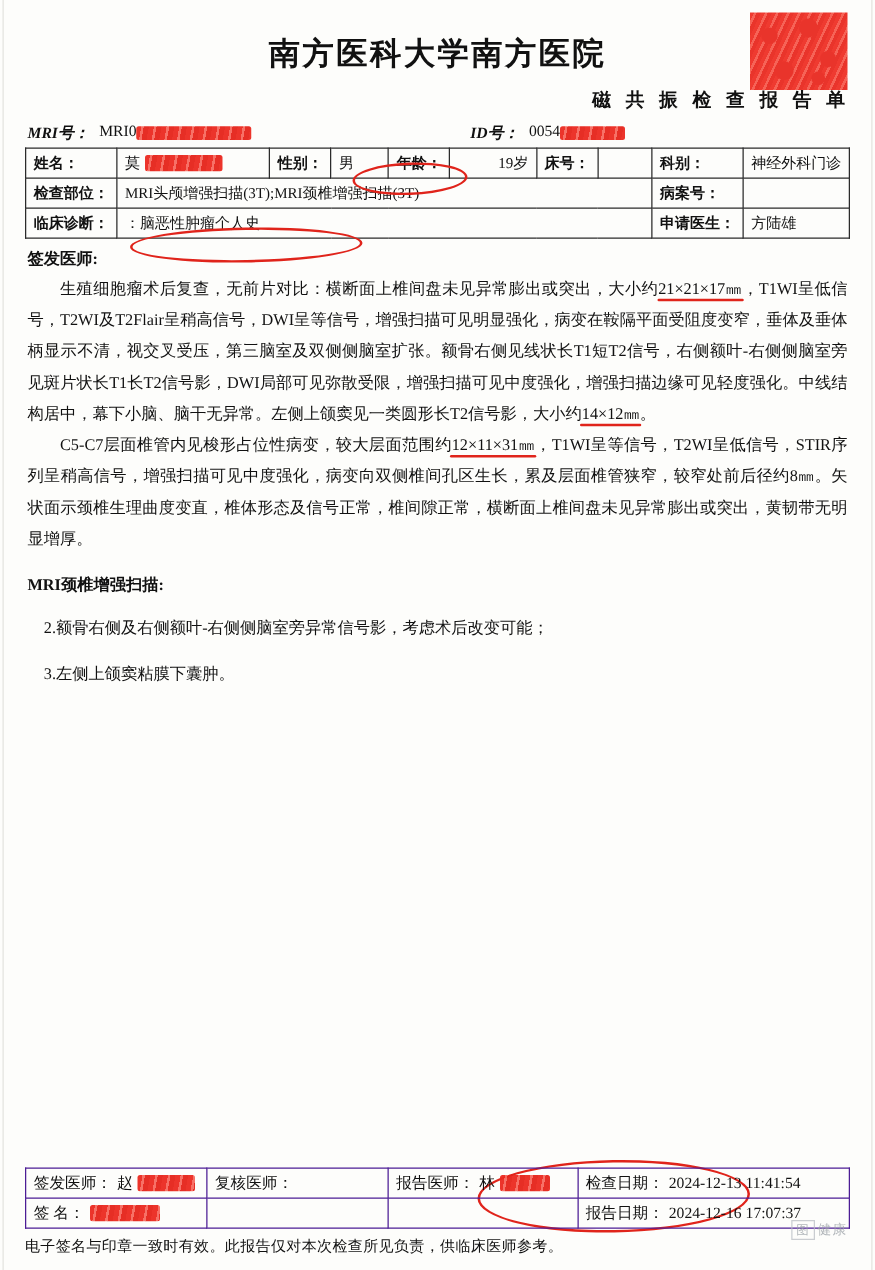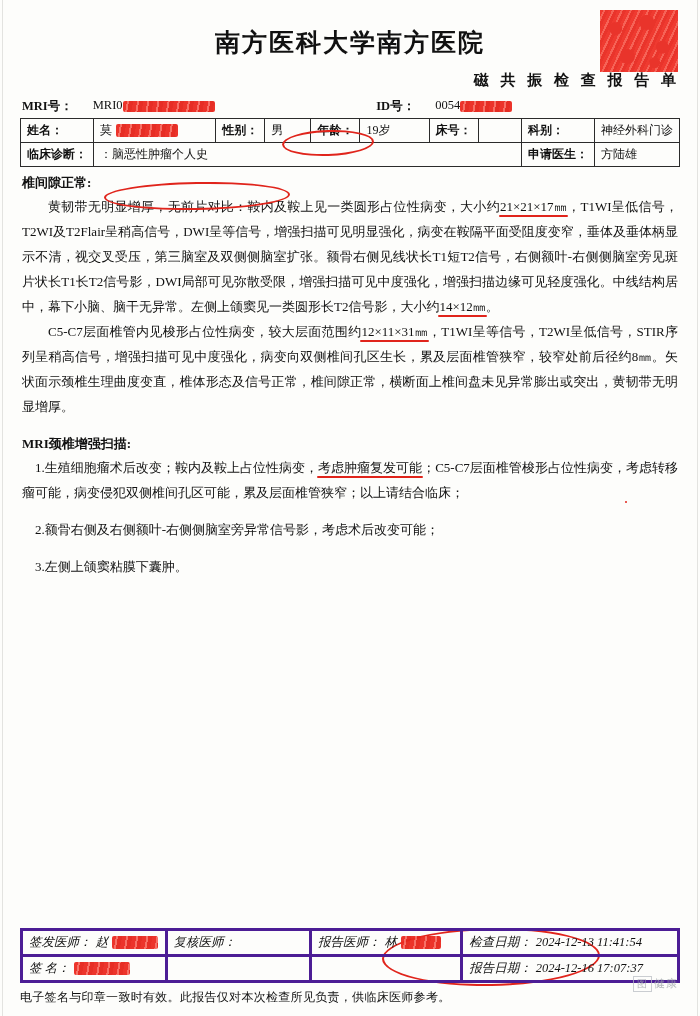--- a/index.html
+++ b/index.html
@@ -52,22 +52,22 @@
     opacity: .92;
     filter: blur(.3px);
   }
   
   .idrow {
     display: flex;
     align-items: flex-end;
     font-size: 12.5px;
     padding: 0 2px 3px 2px;
   }
-  .idrow .lbl { font-weight: bold; }
-  .idrow .val { margin-left: 20px; position: relative; }
+  .idrow .lbl { font-weight: bold; font-style: italic; }
+  .idrow .val { margin-left: 8px; position: relative; }
   .idrow .left { width: 54%; display: flex; }
   .idrow .right { flex: 1; display: flex; text-align: center; }
 
   .redact {
     display: inline-block;
     vertical-align: middle;
     height: 11px;
     background:
       repeating-linear-gradient(100deg, #ec2a20 0 4px, #f76a60 4px 6px, #e5231a 6px 10px);
     border-radius: 2px;
@@ -140,25 +140,24 @@
     position: absolute;
     left: 20px; right: 20px;
     bottom: 10px;
   }
   table.sign {
     width: 100%;
     border-collapse: collapse;
     font-size: 12.5px;
   }
   table.sign td {
-    border: 3px solid #4c1d95;
+    border: 1px solid #4c1d95;
     padding: 3px 6px;
     height: 24px;
     white-space: nowrap;
-    font-style: italic;
   }
   .note {
     font-size: 12px;
     padding-top: 6px;
     letter-spacing: .3px;
   }
   .watermark {
     position: absolute;
     right: 22px;
     bottom: 24px;
@@ -214,45 +213,50 @@
       <td class="k">姓名：</td>
       <td style="width:20%;">
         <span class="cellflex">
           <span>莫</span>
           <span class="redact tall" style="width:62px;"></span>
         </span>
       </td>
       <td class="k">性别：</td>
       <td style="width:8%;">男</td>
       <td class="k">年龄：</td>
-      <td style="width:12%;">19岁</td>
+      <td style="width:12%;text-align:right;">19岁</td>
       <td class="k">床号：</td>
       <td style="width:8%;"></td>
       <td class="k">科别：</td>
       <td>神经外科门诊</td>
+    </tr>
+    <tr>
+      <td class="k">检查部位：</td>
+      <td colspan="7">MRI头颅增强扫描(3T);MRI颈椎增强扫描(3T)</td>
+      <td class="k">病案号：</td>
+      <td></td>
     </tr>
     <tr>
       <td class="k">临床诊断：</td>
       <td colspan="7">：脑恶性肿瘤个人史</td>
       <td class="k">申请医生：</td>
       <td>方陆雄</td>
     </tr>
   </tbody>
     </table>
 
-  <div class="sec-title">椎间隙正常:</div>
-
-  <p class="para"><span>黄韧带无明显增厚，无前片对比：鞍内及鞍上见一类圆形占位性病变，大小约</span><span class="u">21×21×17㎜</span><span>，T1WI呈低信号，T2WI及T2Flair呈稍高信号，DWI呈等信号，增强扫描可见明显强化，病变在鞍隔平面受阻度变窄，垂体及垂体柄显示不清，视交叉受压，第三脑室及双侧侧脑室扩张。额骨右侧见线状长T1短T2信号，右侧额叶-右侧侧脑室旁见斑片状长T1长T2信号影，DWI局部可见弥散受限，增强扫描可见中度强化，增强扫描边缘可见轻度强化。中线结构居中，幕下小脑、脑干无异常。左侧上颌窦见一类圆形长T2信号影，大小约</span><span class="u">14×12㎜</span><span>。</span></p>
+  <div class="sec-title">签发医师:</div>
+
+  <p class="para"><span>生殖细胞瘤术后复查，无前片对比：横断面上椎间盘未见异常膨出或突出，大小约</span><span class="u">21×21×17㎜</span><span>，T1WI呈低信号，T2WI及T2Flair呈稍高信号，DWI呈等信号，增强扫描可见明显强化，病变在鞍隔平面受阻度变窄，垂体及垂体柄显示不清，视交叉受压，第三脑室及双侧侧脑室扩张。额骨右侧见线状长T1短T2信号，右侧额叶-右侧侧脑室旁见斑片状长T1长T2信号影，DWI局部可见弥散受限，增强扫描可见中度强化，增强扫描边缘可见轻度强化。中线结构居中，幕下小脑、脑干无异常。左侧上颌窦见一类圆形长T2信号影，大小约</span><span class="u">14×12㎜</span><span>。</span></p>
 
   <p class="para"><span>C5-C7层面椎管内见梭形占位性病变，较大层面范围约</span><span class="u">12×11×31㎜</span><span>，T1WI呈等信号，T2WI呈低信号，STIR序列呈稍高信号，增强扫描可见中度强化，病变向双侧椎间孔区生长，累及层面椎管狭窄，较窄处前后径约8㎜。矢状面示颈椎生理曲度变直，椎体形态及信号正常，椎间隙正常，横断面上椎间盘未见异常膨出或突出，黄韧带无明显增厚。</span></p>
 
   <div class="sec-title" style="margin-top:16px;">MRI颈椎增强扫描:</div>
 
   <div class="diag-list">
-    <div class="diag-item"><span>1.生殖细胞瘤术后改变；鞍内及鞍上占位性病变，</span><span class="u">考虑肿瘤复发可能</span><span>；C5-C7层面椎管梭形占位性病变，</span><span class="u">考虑转移瘤可能</span><span>，病变侵犯双侧椎间孔区可能，累及层面椎管狭窄；以上请结合临床；</span></div>
 
     <div class="diag-item" style="margin-top:12px;"><span>2.额骨右侧及右侧额叶-右侧侧脑室旁异常信号影，考虑术后改变可能；</span></div>
 
     <div class="diag-item" style="margin-top:12px;"><span>3.左侧上颌窦粘膜下囊肿。</span></div>
   </div>
 
   <div class="ellipse ell-age"></div>
   <div class="ellipse ell-diag"></div>
   <div class="ellipse ell-dates"></div>
 

